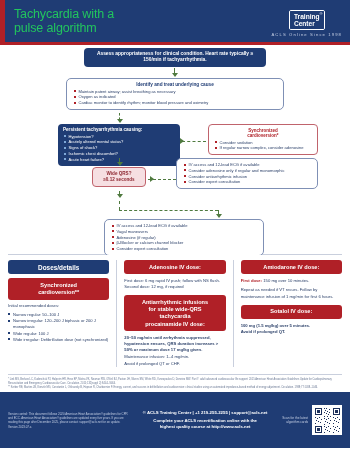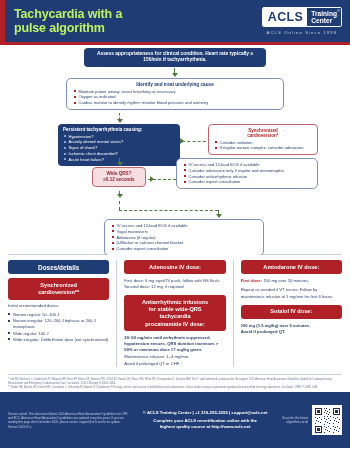--- a/index.html
+++ b/index.html
@@ -24,23 +24,23 @@
     padding-right:8px;
   }
   .header:before {
     content:"";
     position:absolute;
     left:0; top:0; bottom:0;
     width:5px;
     background:#b02027;
   }
   .header-title {
-    color:#bef264;
+    color:#22c55e;
     font-size:12.5px;
-    font-weight:bold;
+    font-weight:normal;
     line-height:1.12;
     letter-spacing:-0.15px;
     white-space:pre-line;
   }
   .logo-wrap {
     margin-left:auto;
     text-align:center;
   }
   .logo-box {
     display:inline-flex;
@@ -271,21 +271,20 @@
   .qr svg { display:block; }
 </style>
 </head>
 <body>
 
 <div class="header">
   <div class="header-title">Tachycardia with a
 pulse algorithm</div>
   <div class="logo-wrap">
     <div class="logo-box">
-      <div class="logo-acls">ACLS</div>
       <div class="logo-tc">Training
 Center</div>
       <span class="logo-reg">®</span>
     </div>
     <div class="logo-sub">ACLS Online Since 1998</div>
   </div>
 </div>
 <div class="red-rule"></div>
 
 <div class="flow">

